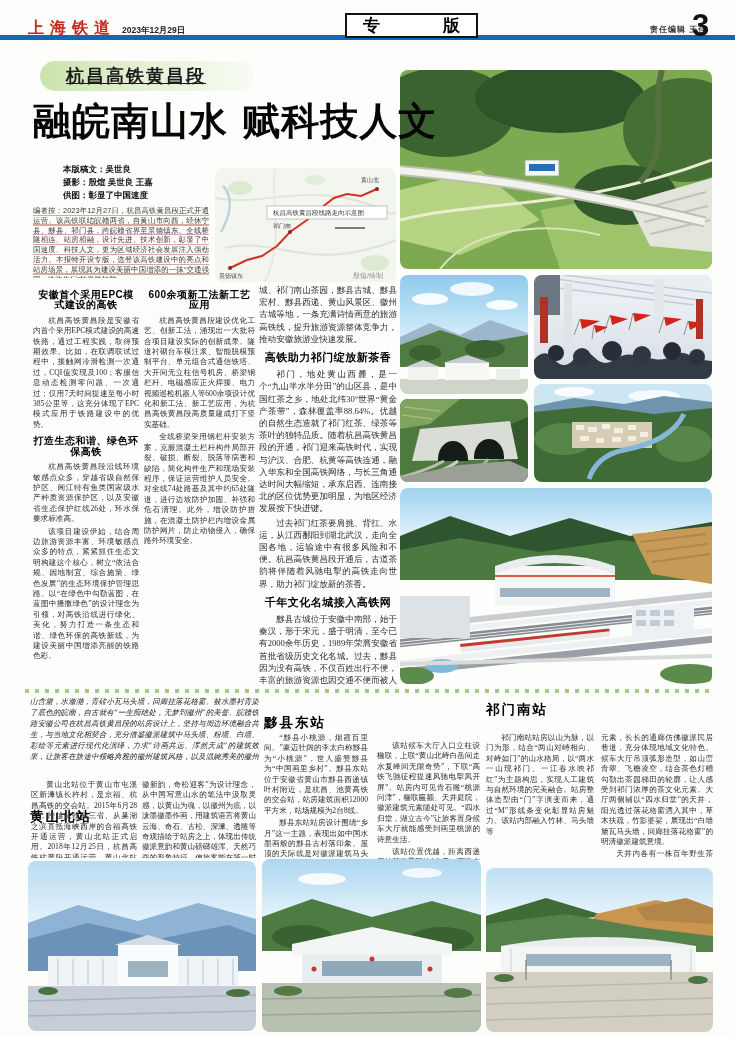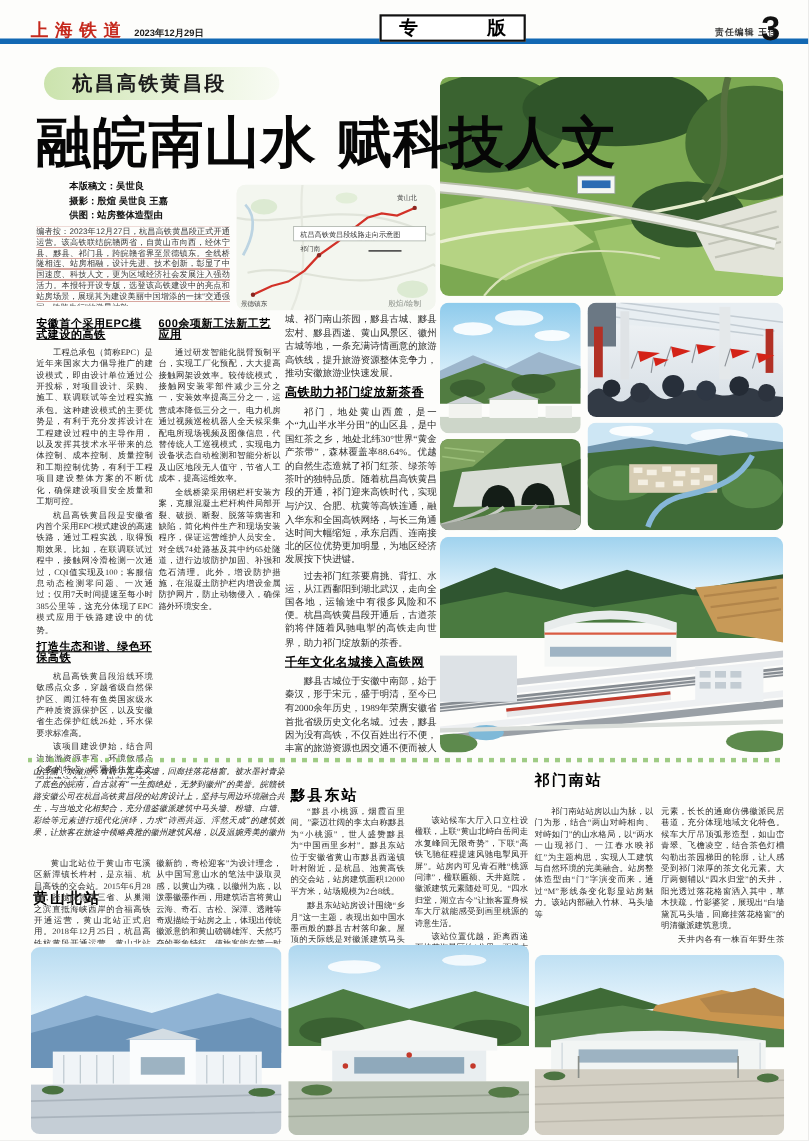--- a/index.html
+++ b/index.html
@@ -13,36 +13,36 @@
   .blue-bar{left:0;top:35px;width:735px;height:5px;background:#1268b3;}
   .edition-box{left:345px;top:13px;width:133px;height:25px;background:#fff;border:2.5px solid #111;
                display:flex;align-items:center;justify-content:space-between;padding:0 16px;box-sizing:border-box;z-index:3;}
   .edition-box span{font-size:17px;font-weight:900;color:#000;}
   .editor{left:606px;top:24px;font-size:8px;color:#333;font-weight:bold;letter-spacing:1px;margin-left:44px;}
   .page-num{left:692px;top:8px;font-size:31px;font-weight:bold;color:#111;font-family:"Liberation Sans",sans-serif;}
   
   .eyebrow{left:40px;top:61px;width:214px;height:30px;border-radius:15px;
            background:linear-gradient(90deg,#cbe3ad 0%,#e8f3da 55%,#f8fbf3 100%);
            display:flex;align-items:center;}
-  .eyebrow span{font-size:18px;font-weight:bold;color:#1c1c1c;padding-left:26px;letter-spacing:2px;}
+  .eyebrow span{font-size:18px;font-weight:bold;color:#1c1c1c;padding-left:26px;letter-spacing:2px;text-decoration:underline;}
   .headline{left:33px;top:96px;width:545px;font-family:"DejaVu Serif",serif;font-weight:900;
-            font-size:50px;letter-spacing:1px;color:#060606;white-space:nowrap;z-index:5;}
+            font-size:38px;letter-spacing:1px;color:#060606;white-space:nowrap;z-index:5;}
   .byline{left:63px;top:163px;width:160px;font-size:8.5px;font-weight:bold;line-height:13px;color:#111;}
   .ed-note{left:33px;top:206px;width:176px;height:72px;font-size:7.4px;line-height:9.8px;text-align:justify;
            color:#3a3a3a;overflow:hidden;
            background:repeating-linear-gradient(to bottom,transparent 0,transparent 8.6px,#d8a7a0 8.6px,#d8a7a0 9.8px);}
   
   .map{left:215px;top:168px;width:181px;height:114px;border-radius:4px;overflow:hidden;background:#f3f6f0;}
   
   .photo{overflow:hidden;border-radius:8px;}
   .photo svg{display:block;width:100%;height:100%;}
   
   .col{font-family:"Liberation Serif",serif;text-align:justify;overflow:hidden;color:#2c2c2c;}
   .col p{margin:0 0 2px;text-indent:2em;}
-  .col h4{font-family:"Liberation Sans",sans-serif;text-align:left;margin:6px 0 5px;color:#000;text-decoration:underline;}
+  .col h4{font-family:"Liberation Sans",sans-serif;text-align:center;margin:6px 0 5px;color:#000;}
   .c-sm{font-size:7.6px;line-height:10.4px;}
   .c-sm h4{font-size:10px;letter-spacing:.5px;}
   .c-md{font-size:8.6px;line-height:12.2px;}
   .c-md h4{font-size:11px;letter-spacing:.5px;}
   .divider{left:25px;top:689px;width:688px;height:4px;
            background:repeating-linear-gradient(90deg,#9fcb85 0,#9fcb85 4px,transparent 4px,transparent 10px);}
   
   .intro-it{left:30px;top:696px;width:229px;height:66px;font-family:"DejaVu Serif",serif;font-style:italic;
             font-size:7.5px;line-height:11px;text-align:justify;color:#1d1d1d;overflow:hidden;}
   .st-head{font-size:13.5px;font-weight:bold;text-align:left;color:#000;letter-spacing:2px;}
@@ -62,21 +62,21 @@
   <div class="abs editor">责任编辑  王佳</div>
   <div class="abs page-num">3</div>
 
   <div class="abs eyebrow">
     <span>杭昌高铁黄昌段</span>
   </div>
   <div class="abs headline">融皖南山水 赋科技人文</div>
   <div class="abs byline">
     <div>本版稿文：吴世良</div>
     <div>摄影：殷煊  吴世良  王嘉</div>
-    <div>供图：站房整体造型由</div>
+    <div>供图：彰显了中国速度</div>
   </div>
   <div class="abs ed-note">编者按：2023年12月27日，杭昌高铁黄昌段正式开通运营。该高铁联结皖赣两省，自黄山市向西，经休宁县、黟县、祁门县，跨皖赣省界至景德镇东。全线桥隧相连、站房相融，设计先进、技术创新，彰显了中国速度、科技人文，更为区域经济社会发展注入强劲活力。本报特开设专版，选登该高铁建设中的亮点和站房场景，展现其为建设美丽中国增添的一抹“交通强国、铁路先行”的激昂神韵。</div>
 
   <div class="abs map photo" style="left:215px;top:168px;width:181px;height:114px;">
     <svg viewBox="0 0 181 114" preserveAspectRatio="none">
       <rect width="181" height="114" fill="#f3f6ef"></rect>
       <path d="M0,30 C40,38 80,20 130,30 S170,50 181,44" stroke="#e0e4da" stroke-width="2" fill="none"></path>
       <path d="M10,80 C50,70 90,95 140,84 S175,70 181,74" stroke="#dfe3d8" stroke-width="2" fill="none"></path>
       <path d="M60,0 C55,40 70,70 50,114" stroke="#e6e9e0" stroke-width="2" fill="none"></path>
       <ellipse cx="25" cy="20" rx="12" ry="7" fill="#dcead2"></ellipse>
@@ -272,31 +272,30 @@
       <rect x="0" y="108" width="70" height="42" fill="#dde2e6"></rect>
       <ellipse cx="42" cy="178" rx="16" ry="7" fill="#7fb9d8"></ellipse>
       <ellipse cx="12" cy="188" rx="22" ry="9" fill="#5d8a4d"></ellipse>
       <ellipse cx="290" cy="186" rx="30" ry="10" fill="#5d8a4d"></ellipse>
       <path d="M0,176 L312,168" stroke="#d8dcd8" stroke-width="4"></path>
     </svg>
   </div>
 
   <div class="abs col c-sm" style="left:33px;top:284px;width:106px;height:424px;">
     <h4>安徽首个采用EPC模式建设的高铁</h4>
-    <p>工程总承包（简称EPC）是近年来国家大力倡导推广的建设模式，即由设计单位通过公开投标，对项目设计、采购、施工、联调联试等全过程实施承包。这种建设模式的主要优势是，有利于充分发挥设计在工程建设过程中的主导作用，以及发挥其技术水平带来的总体控制、成本控制、质量控制和工期控制优势，有利于工程项目建设整体方案的不断优化，确保建设项目安全质量和工期可控。</p>
     <p>杭昌高铁黄昌段是安徽省内首个采用EPC模式建设的高速铁路，通过工程实践，取得预期效果。比如，在联调联试过程中，接触网冷滑检测一次通过，CQI值实现及100；客服信息动态检测零问题、一次通过；仅用7天时间提速至每小时385公里等，这充分体现了EPC模式应用于铁路建设中的优势。</p>
     <h4>打造生态和谐、绿色环保高铁</h4>
     <p>杭昌高铁黄昌段沿线环境敏感点众多，穿越省级自然保护区、阊江特有鱼类国家级水产种质资源保护区，以及安徽省生态保护红线26处，环水保要求标准高。</p>
     <p>该项目建设伊始，结合周边旅游资源丰富、环境敏感点众多的特点，紧紧抓住生态文明构建这个核心，树立“依法合规、因地制宜、综合施策、绿色发展”的生态环境保护管理思路。以“在绿色中勾勒蓝图，在蓝图中播撒绿色”的设计理念为引领，对高铁沿线进行绿化、美化，努力打造一条生态和谐、绿色环保的高铁新线，为建设美丽中国增添亮丽的铁路色彩。</p>
 
   </div>
 
   <div class="abs col c-sm" style="left:144px;top:284px;width:111px;height:424px;">
     <h4>600余项新工法新工艺应用</h4>
-    <p>通过研发智能化脱臂预制平台，实现工厂化预配，大大提高接触网架设效率。较传统模式，接触网安装零部件减少三分之一，安装效率提高三分之一，运营成本降低三分之一。电力机房通过视频巡检机器人全天候采集配电所现场视频及图像信息，代替传统人工巡视模式，实现电力设备状态自动检测和智能分析以及山区地段无人值守，节省人工成本，提高运维效率。</p>
+    <p>杭昌高铁黄昌段建设优化工艺、创新工法，涌现出一大批符合项目建设实际的创新成果。隧道衬砌台车模注浆、智能脱模预制平台、单元组合式通信铁塔、大开间无立柱信号机房、桥梁钢栏杆、电磁感应正火焊接、电力视频巡检机器人等600余项设计优化和新工法、新工艺应用，为杭昌高铁黄昌段高质量建成打下坚实基础。</p>
     <p>全线桥梁采用钢栏杆安装方案，克服混凝土栏杆构件局部开裂、破损、断裂、脱落等病害和缺陷，简化构件生产和现场安装程序，保证运营维护人员安全。对全线74处路基及其中约65处隧道，进行边坡防护加固、补强和危石清理。此外，增设防护措施，在混凝土防护栏内增设金属防护网片，防止动物侵入，确保路外环境安全。</p>
 
   </div>
 
   <div class="abs col c-md" style="left:259px;top:284px;width:138px;height:404px;">
     <p style="text-indent:0">城、祁门南山茶园，黟县古城、黟县宏村、黟县西递、黄山风景区、徽州古城等地，一条充满诗情画意的旅游高铁线，提升旅游资源整体竞争力，推动安徽旅游业快速发展。</p>
     <h4>高铁助力祁门绽放新茶香</h4>
     <p>祁门，地处黄山西麓，是一个“九山半水半分田”的山区县，是中国红茶之乡，地处北纬30°世界“黄金产茶带”，森林覆盖率88.64%。优越的自然生态造就了祁门红茶、绿茶等茶叶的独特品质。随着杭昌高铁黄昌段的开通，祁门迎来高铁时代，实现与沪汉、合肥、杭黄等高铁连通，融入华东和全国高铁网络，与长三角通达时间大幅缩短，承东启西、连南接北的区位优势更加明显，为地区经济发展按下快进键。</p>
     <p>过去祁门红茶要肩挑、背扛、水运，从江西鄱阳到湖北武汉，走向全国各地，运输途中有很多风险和不便。杭昌高铁黄昌段开通后，古道茶韵将伴随着风驰电掣的高铁走向世界，助力祁门绽放新的茶香。</p>
     <h4>千年文化名城接入高铁网</h4>

